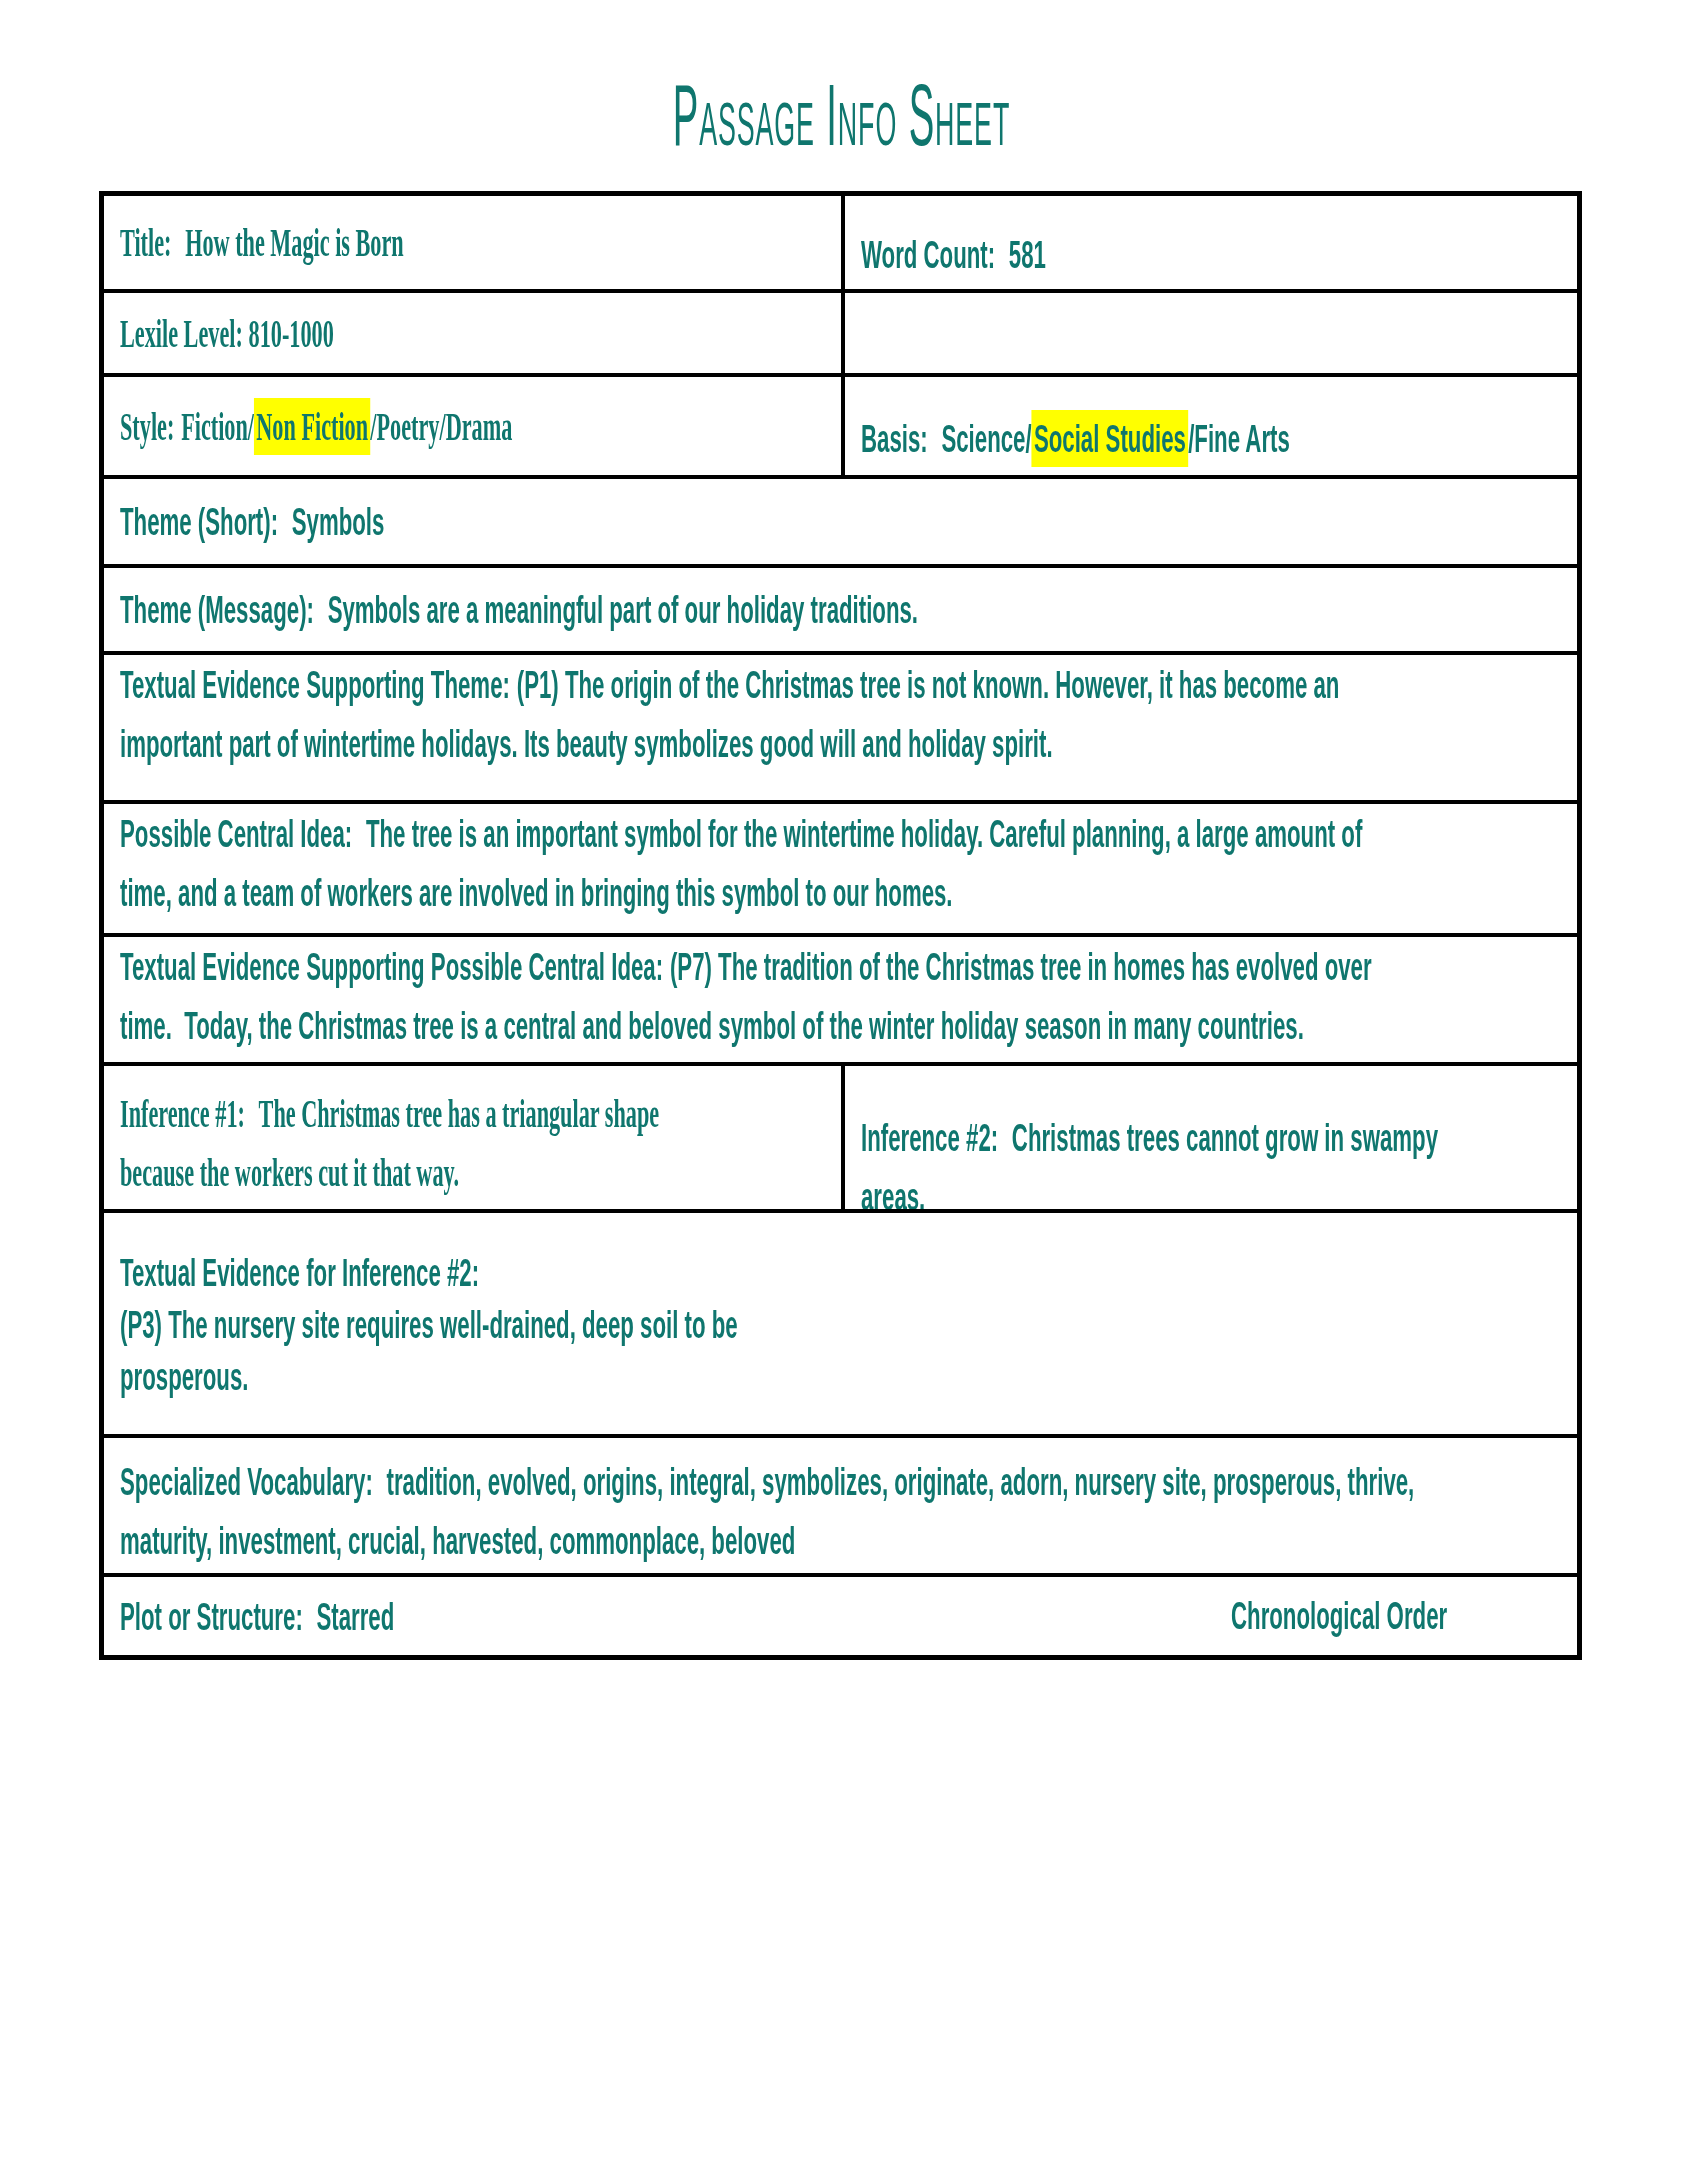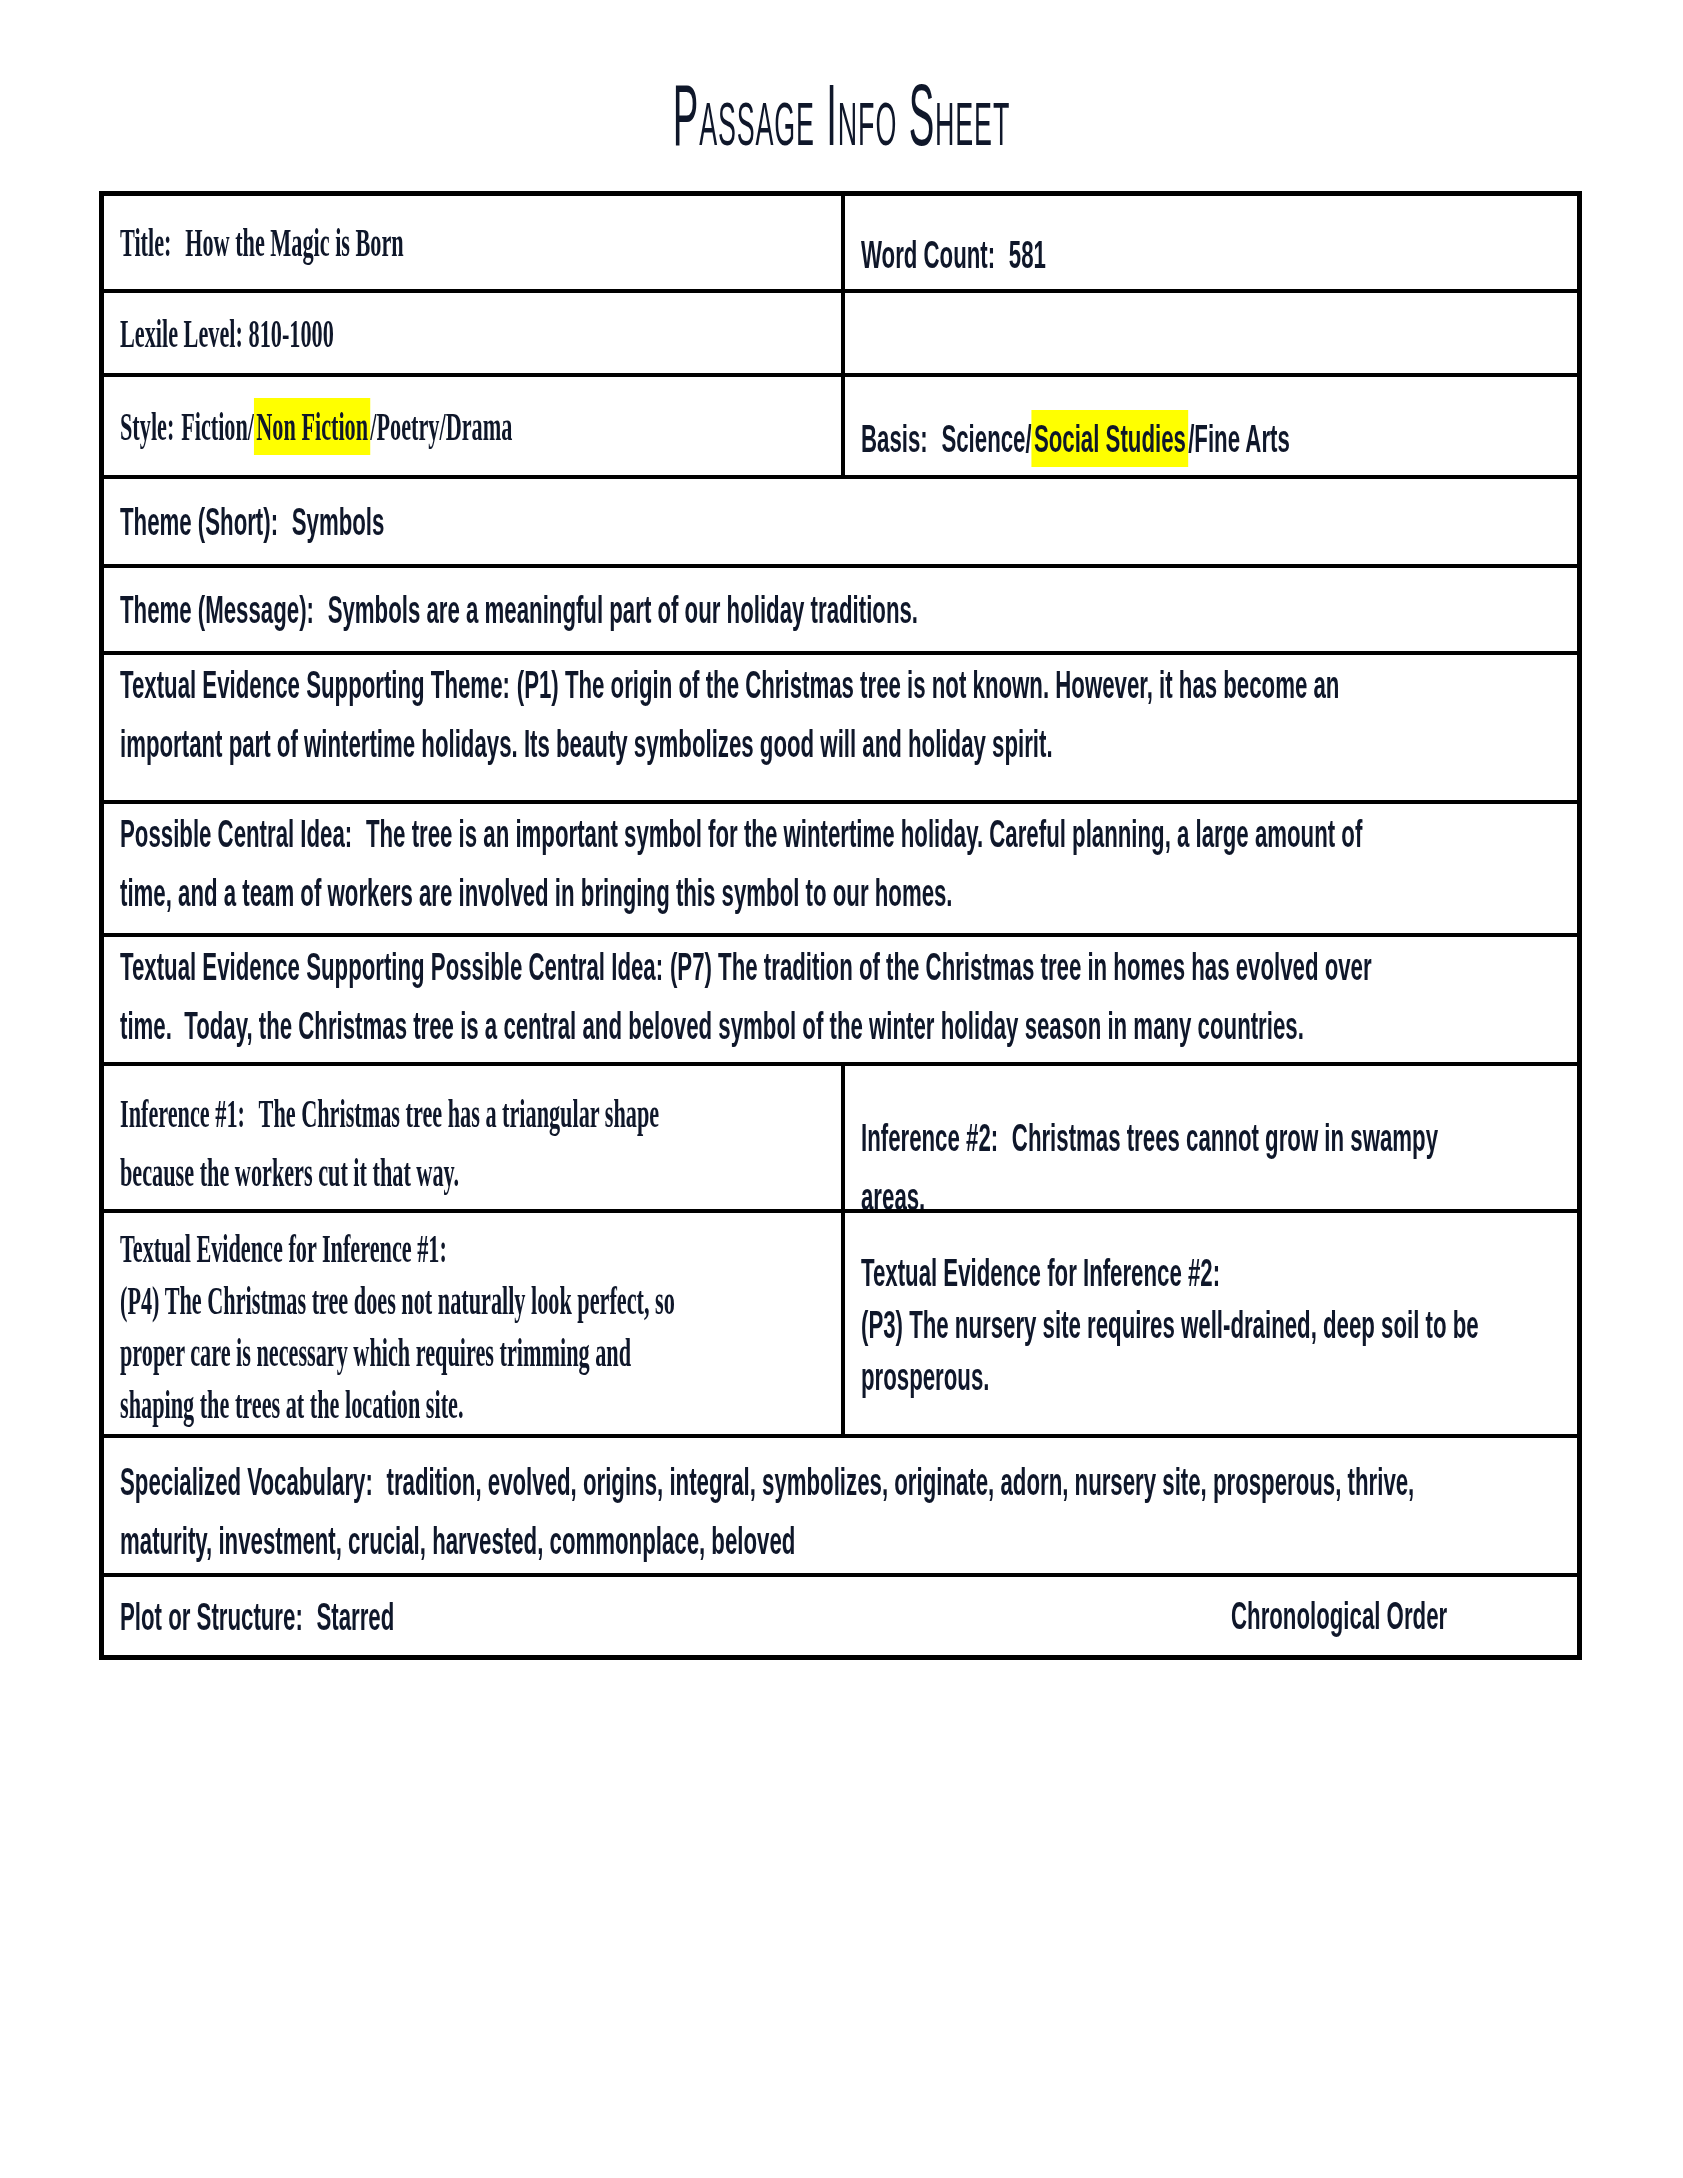--- a/index.html
+++ b/index.html
@@ -1,18 +1,18 @@
 <!DOCTYPE html>
 <html><head>
 <meta charset="utf-8">
 <style>
   html,body{margin:0;padding:0;background:#fff;}
   .sheet{
     position:relative;width:1683px;height:2178px;background:#ffffff;
-    font-family:"Liberation Sans",sans-serif;color:#0f172a;overflow:hidden;
+    font-family:"Liberation Sans",sans-serif;color:#0f766e;overflow:hidden;
   }
   .title-wrap{position:absolute;top:71px;left:0;width:100%;text-align:center;}
   .doc-title{
     display:inline-block;font-size:87px;line-height:1;font-variant:small-caps;
     font-weight:400;letter-spacing:2px;transform:scaleX(0.44);white-space:nowrap;
   }
   .tbl{
     position:absolute;left:99px;top:191px;width:1483px;
     border:5px solid #000;box-sizing:border-box;background:#fff;
   }
@@ -112,28 +112,20 @@
       </div>
       <div class="cr cell p9">
         <div class="tx tt">
           <div class="ln"><span class="lbl">Inference #2:</span><span>Christmas trees cannot grow in swampy</span></div>
           <div class="ln">areas.</div>
         </div>
       </div>
     </div>
 
     <div class="row split tight" style="height:225px">
-      <div class="cl cell p10">
-        <div class="tx tt">
-          <div class="ln">Textual Evidence for Inference #1:</div>
-          <div class="ln">(P4) The Christmas tree does not naturally look perfect, so</div>
-          <div class="ln">proper care is necessary which requires trimming and</div>
-          <div class="ln">shaping the trees at the location site.</div>
-        </div>
-      </div>
       <div class="cr cell p10">
         <div class="tx tt">
           <div class="ln">Textual Evidence for Inference #2:</div>
           <div class="ln">(P3) The nursery site requires well-drained, deep soil to be</div>
           <div class="ln">prosperous.</div>
         </div>
       </div>
     </div>
 
     <div class="row cell p11" style="height:139px">

